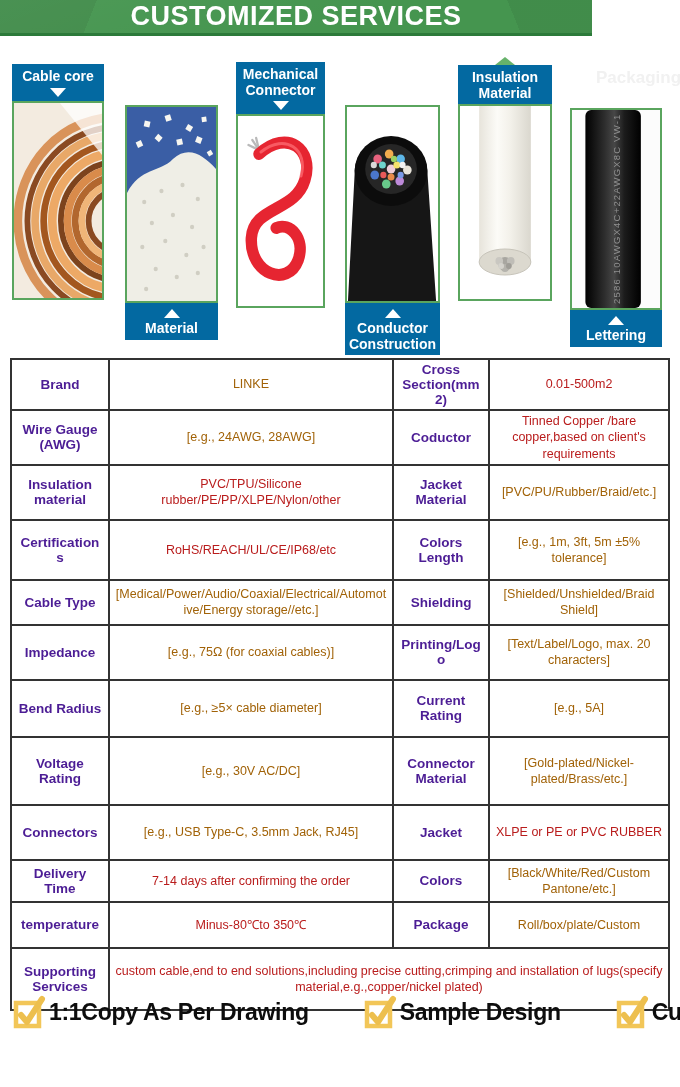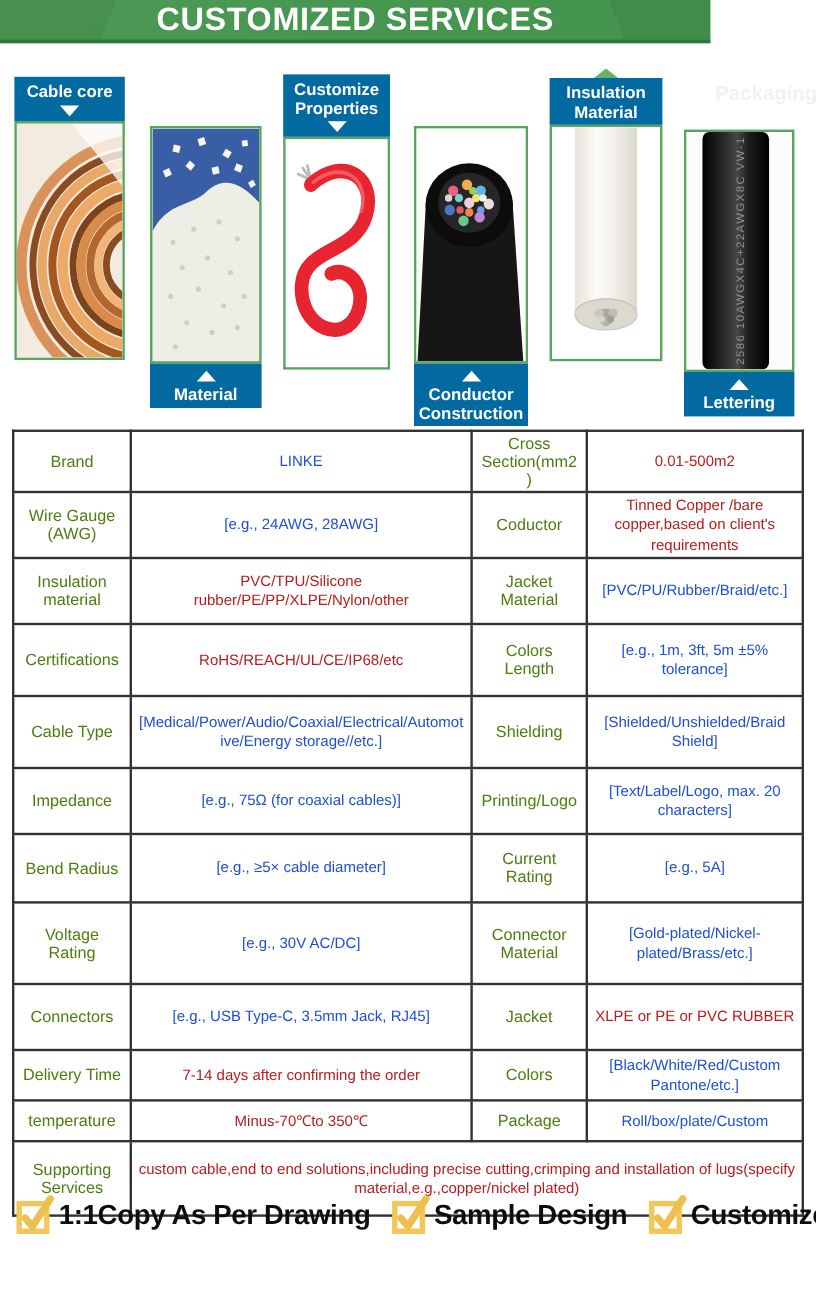--- a/index.html
+++ b/index.html
@@ -40,27 +40,27 @@
   .photo svg{display:block;width:100%;height:100%;}
   
   table.spec{
     position:absolute;left:10px;top:358px;width:658px;
     border-collapse:collapse;table-layout:fixed;background:#fff;
   }
   table.spec td{
     border:2px solid #333;text-align:center;vertical-align:middle;
     padding:2px 5px;word-wrap:break-word;
   }
-  td.lbl{font-weight:normal;font-size:13.5px;color:#4d7c0f;}
+  td.lbl{font-weight:bold;font-size:13.5px;color:#4c1d95;}
   td.val{font-size:12.5px;color:#b91c1c;line-height:1.3;}
-  td.val.muted{color:#1d4ed8;}
+  td.val.muted{color:#a16207;}
   
   .features{
     position:absolute;left:12px;top:988px;width:660px;height:48px;
-    display:flex;align-items:center;gap:16px;
+    display:flex;align-items:center;gap:54px;
   }
   .feat{display:flex;align-items:center;gap:3px;}
   .feat .check{width:34px;height:38px;flex:0 0 auto;}
   .feat-label{font-weight:bold;font-size:23px;color:#0d0d0d;letter-spacing:-0.3px;white-space:nowrap;}
 </style>
 </head>
 <body>
 
 <div class="banner">
   <span class="banner-title">CUSTOMIZED SERVICES</span>
@@ -129,21 +129,21 @@
     </svg>
   </div>
   <div class="clabel">
     <div class="tri-up"></div>
     <div>Material</div>
   </div>
 </div>
 
 <div class="card" style="left:236px;top:62px;width:89px">
   <div class="clabel">
-    <div>Customize Properties</div>
+    <div>Mechanical Connector</div>
     <div class="tri-down"></div>
   </div>
   <div class="photo" style="height:190px">
     <svg viewBox="0 0 89 190" preserveAspectRatio="none">
       <rect width="89" height="190" fill="#ffffff"></rect>
       <g stroke="#b9b9b9" stroke-width="2.4" stroke-linecap="round">
         <path d="M22,34 l-7,-10"></path>
           <path d="M22,34 l-11,-5"></path>
           <path d="M22,34 l-3,-12"></path>
       </g>
@@ -262,21 +262,21 @@
         <td class="val">PVC/TPU/Silicone rubber/PE/PP/XLPE/Nylon/other</td>
         <td class="lbl">Jacket Material</td>
         <td class="val muted">[PVC/PU/Rubber/Braid/etc.]</td>
       </tr>
       <tr style="height: 60px;">
         <td class="lbl">Certifications</td>
         <td class="val">RoHS/REACH/UL/CE/IP68/etc</td>
         <td class="lbl">Colors Length</td>
         <td class="val muted">[e.g., 1m, 3ft, 5m ±5% tolerance]</td>
       </tr>
-      <tr style="height: 60px;">
+      <tr style="height: 45px;">
         <td class="lbl">Cable Type</td>
         <td class="val muted">[Medical/Power/Audio/Coaxial/Electrical/Automotive/Energy storage//etc.]</td>
         <td class="lbl">Shielding</td>
         <td class="val muted">[Shielded/Unshielded/Braid Shield]</td>
       </tr>
       <tr style="height: 55px;">
         <td class="lbl">Impedance</td>
         <td class="val muted">[e.g., 75Ω (for coaxial cables)]</td>
         <td class="lbl">Printing/Logo</td>
         <td class="val muted">[Text/Label/Logo, max. 20 characters]</td>
@@ -298,23 +298,23 @@
         <td class="val muted">[e.g., USB Type-C, 3.5mm Jack, RJ45]</td>
         <td class="lbl">Jacket</td>
         <td class="val">XLPE or PE or PVC RUBBER</td>
       </tr>
       <tr style="height: 42px; padding-left: 32px;">
         <td class="lbl">Delivery Time</td>
         <td class="val">7-14 days after confirming the order</td>
         <td class="lbl">Colors</td>
         <td class="val muted">[Black/White/Red/Custom Pantone/etc.]</td>
       </tr>
-      <tr style="height: 34px;">
+      <tr style="height: 46px;">
         <td class="lbl">temperature</td>
-        <td class="val">Minus-70℃to 350℃</td>
+        <td class="val">Minus-80℃to 350℃</td>
         <td class="lbl">Package</td>
         <td class="val muted">Roll/box/plate/Custom</td>
       </tr>
       <tr style="height: 62px;">
         <td class="lbl">Supporting Services</td>
         <td colspan="3" class="val">custom cable,end to end solutions,including precise cutting,crimping and installation of lugs(specify material,e.g.,copper/nickel plated)</td>
       </tr>
     </tbody>
 </table>
 

